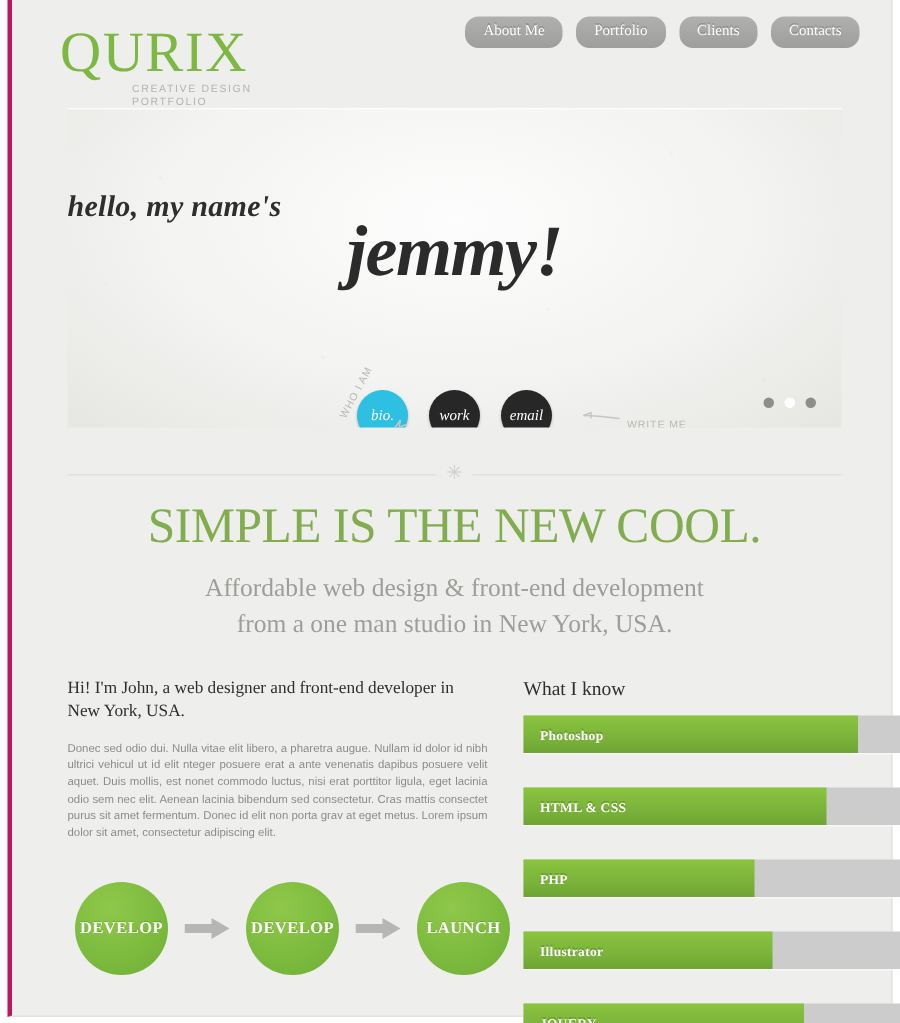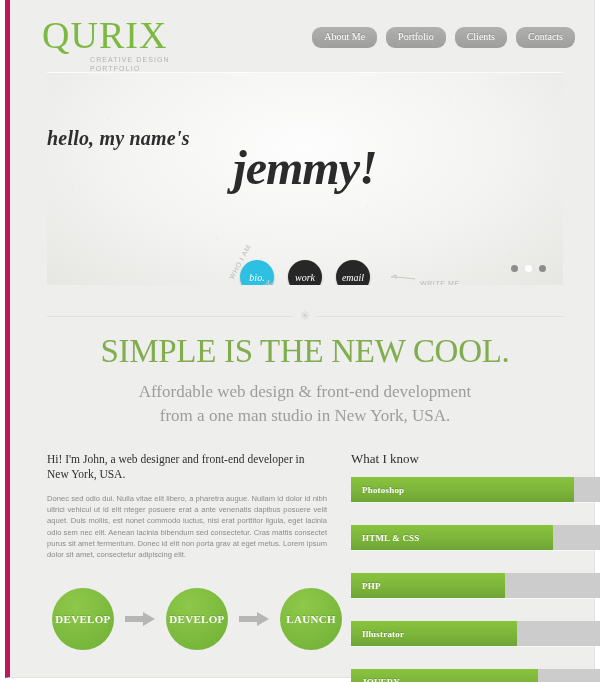--- a/index.html
+++ b/index.html
@@ -17,21 +17,21 @@
   }
 
   
   #page {
     position: absolute;
     left: 5px;
     top: 0;
     width: 590px;
     height: 678px;
     background: #eeeeec;
-    border-left: 5px solid #be185d;
+    border-left: 3px solid #be185d;
     border-right: 1px solid #e2e2e0;
     border-bottom: 1px solid #e2e2e0;
   }
 
   
   #header {
     position: absolute;
     left: 0; top: 0;
     width: 590px; height: 72px;
   }
@@ -56,21 +56,21 @@
     letter-spacing: 1.1px;
     color: #b3b3b0;
     padding-left: 48px;
     margin-top: 1px;
     font-weight: 400;
   }
 
   #nav {
     position: absolute;
     right: 25px;
-    top: 27px;
+    top: 11px;
     display: flex;
     gap: 9px;
   }
   .nav-btn {
     display: inline-block;
     background: linear-gradient(to bottom, #b0b0ae 0%, #9e9e9c 100%);
     color: #ffffff;
     font-family: "Liberation Serif", serif;
     font-size: 10px;
     line-height: 10px;

